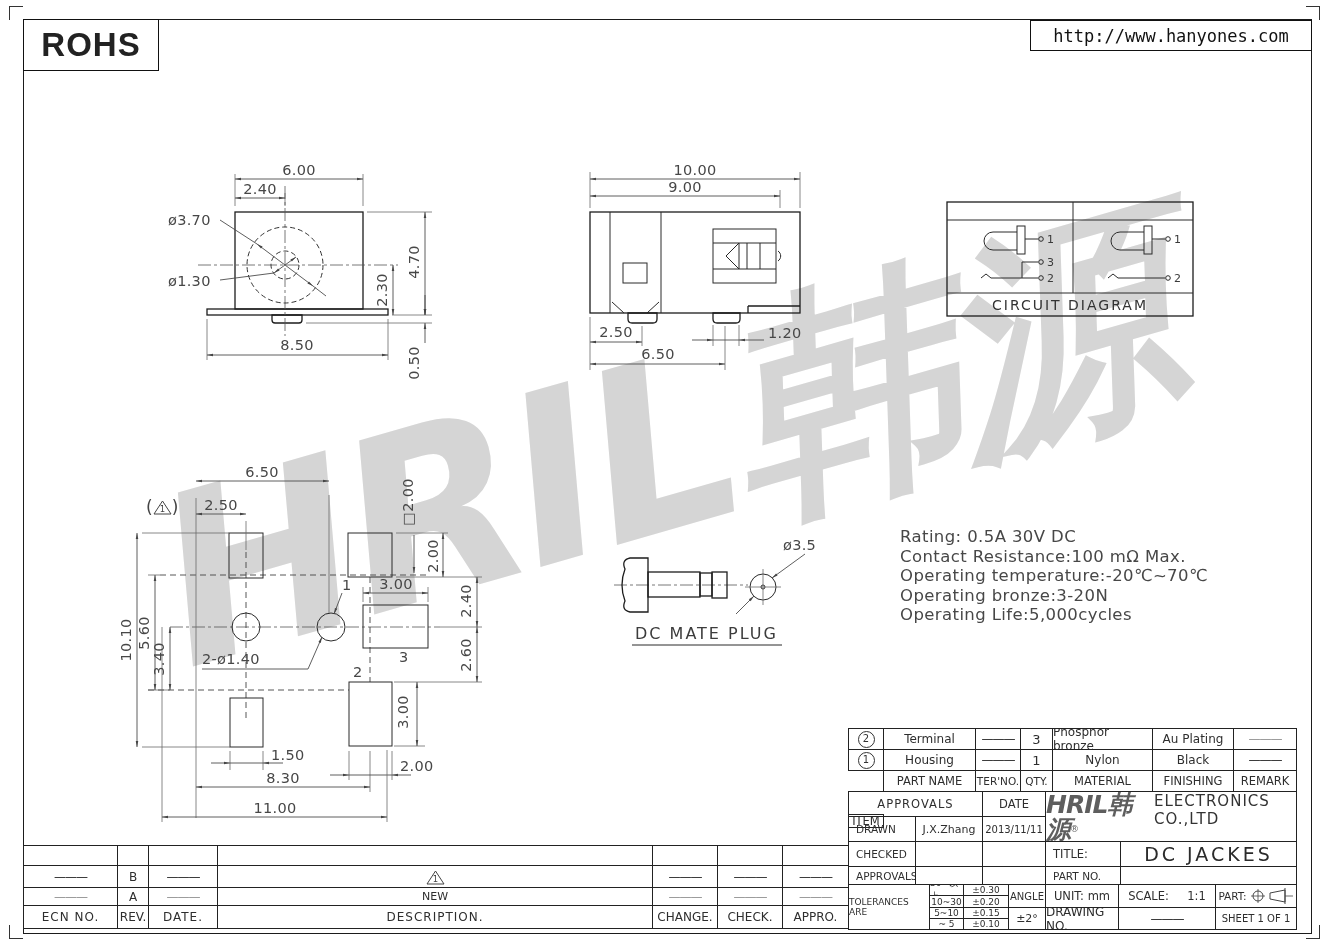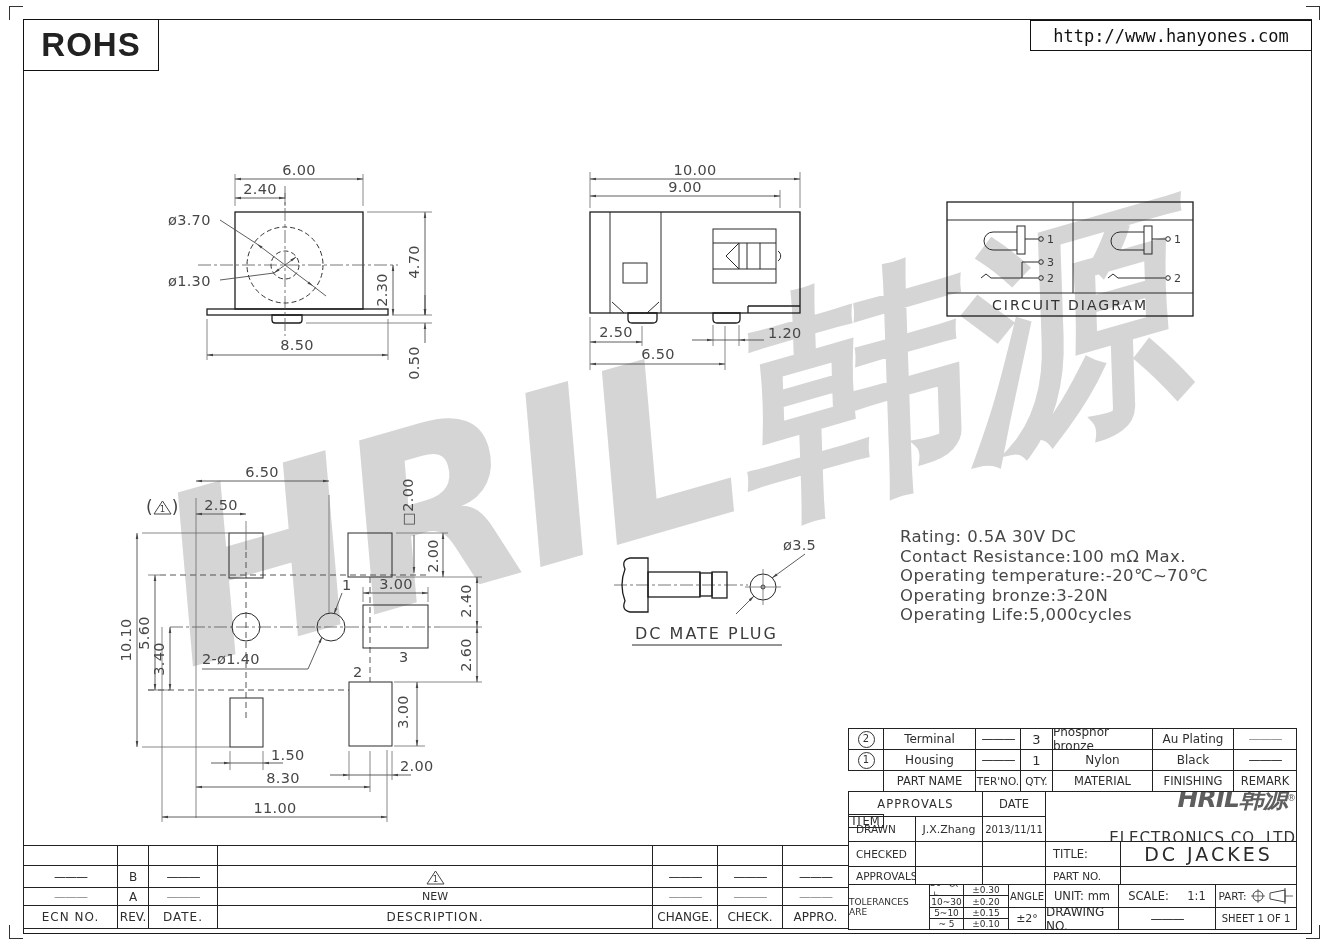--- a/index.html
+++ b/index.html
@@ -45,21 +45,21 @@
   .cell{position:absolute;border:1px solid #222;box-sizing:border-box;display:flex;
         align-items:center;justify-content:center;background:transparent;color:#2e2e2e;z-index:2;overflow:hidden}
   .cell.left{justify-content:flex-start;padding-left:7px}
   .f9{font-size:9px}.f10{font-size:10px}.f105{font-size:10.5px}.f11{font-size:11px}
   .f115{font-size:11.5px}.f12{font-size:12px}.f13{font-size:13px}
   .ls1{letter-spacing:1px}
   .dashes{font-size:12px;letter-spacing:-1px;color:#222;white-space:nowrap}
   .gray, .gray .dashes{color:#909090}
   .circ{display:inline-flex;width:15px;height:15px;border:1.2px solid #333;border-radius:50%;
         align-items:center;justify-content:center;font-size:10px;color:#333;line-height:1}
-  .logo-cell{flex-direction:column;justify-content:center;align-items:flex-end;gap:18px}
+  .logo-cell{flex-direction:row;justify-content:center;align-items:flex-start;gap:18px}
   .logo-txt{font-size:25px;font-weight:bold;font-style:italic;color:#5e5e5e;letter-spacing:-1px;line-height:1}
   .logo-reg{font-size:9px;vertical-align:super;color:#5e5e5e}
   .co-name{font-size:15px;color:#333;letter-spacing:1px}
   .title-val{font-size:19px;letter-spacing:3px;color:#2b2b2b}
   .tri-wrap{display:inline-flex;align-items:center}
 </style>
 </head>
 <body>
 
 <div id="page">

